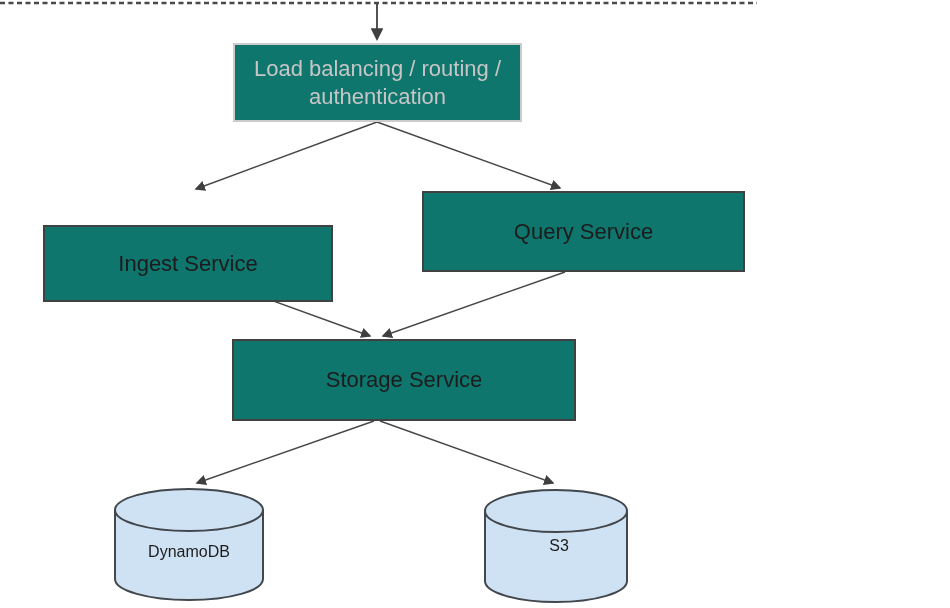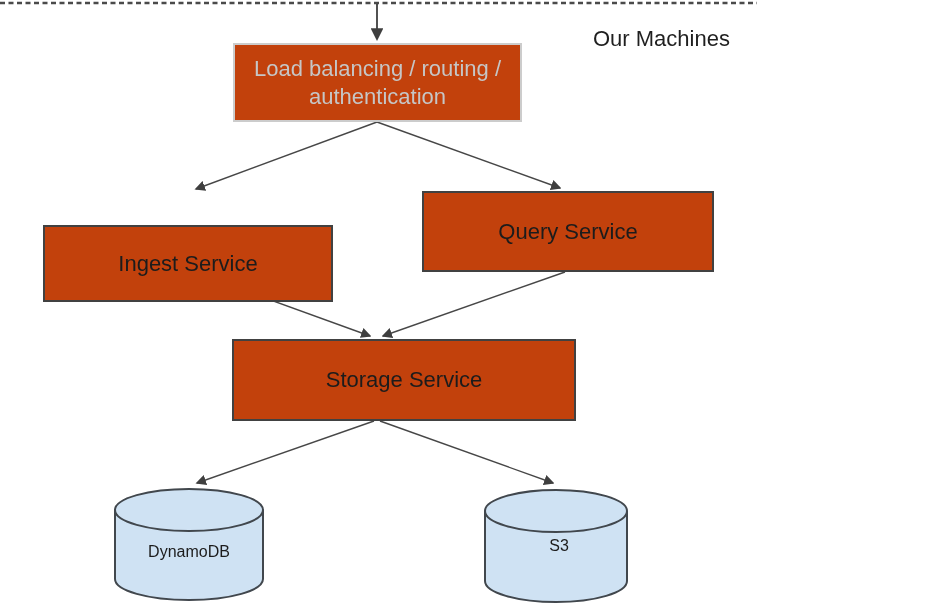--- a/index.html
+++ b/index.html
@@ -20,36 +20,36 @@
     left: 0; top: 0;
     width: 950px; height: 608px;
     z-index: 1;
   }
   .node {
     position: absolute;
     display: flex;
     align-items: center;
     justify-content: center;
     text-align: center;
-    background: #c2410c;
+    background: #0f766e;
     border: 2px solid #414141;
     color: #1c1c1c;
     font-size: 22px;
     line-height: 28px;
     box-sizing: border-box;
     z-index: 2;
   }
   .node.faded {
     border-color: #cccccc;
     color: #c6c6c6;
     padding: 0 10px;
   }
   .node-lb      { left: 233px; top: 43px;  width: 289px; height: 79px; }
   .node-ingest  { left: 43px;  top: 193px; width: 290px; height: 77px; margin-top: 32px; }
-  .node-query   { left: 422px; top: 191px; width: 292px; height: 81px; }
+  .node-query   { left: 422px; top: 191px; width: 323px; height: 81px; }
   .node-storage { left: 232px; top: 339px; width: 344px; height: 82px; }
   .cyl-label {
     position: absolute;
     text-align: center;
     color: #1c1c1c;
     font-size: 16px;
     z-index: 3;
   }
   .cyl-label-dynamodb { left: 115px; top: 543px; width: 148px; }
   .cyl-label-s3       { left: 474px; top: 537px; width: 170px; }
@@ -101,21 +101,20 @@
       <path d="M115 510 v69 a74 21 0 0 0 148 0 v-69" fill="#cfe2f3" stroke="#41474d" stroke-width="2"></path>
       <ellipse cx="189" cy="510" rx="74" ry="21" fill="#cfe2f3" stroke="#41474d" stroke-width="2"></ellipse>
     </g>
 
     <g>
       <path d="M485 511 v70 a71 21 0 0 0 142 0 v-70" fill="#cfe2f3" stroke="#41474d" stroke-width="2"></path>
       <ellipse cx="556" cy="511" rx="71" ry="21" fill="#cfe2f3" stroke="#41474d" stroke-width="2"></ellipse>
     </g>
   </svg>
 
-  <div class="region-label">Our Machines</div>
 
   <div class="node faded node-lb">
     <span>Load balancing / routing / authentication</span>
   </div>
 
   <div class="node node-ingest">
     <span>Ingest Service</span>
   </div>
 
   <div class="node node-query">

